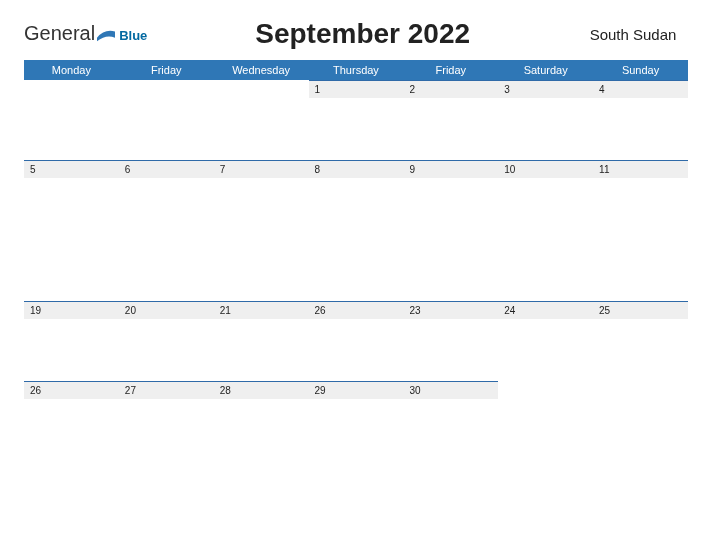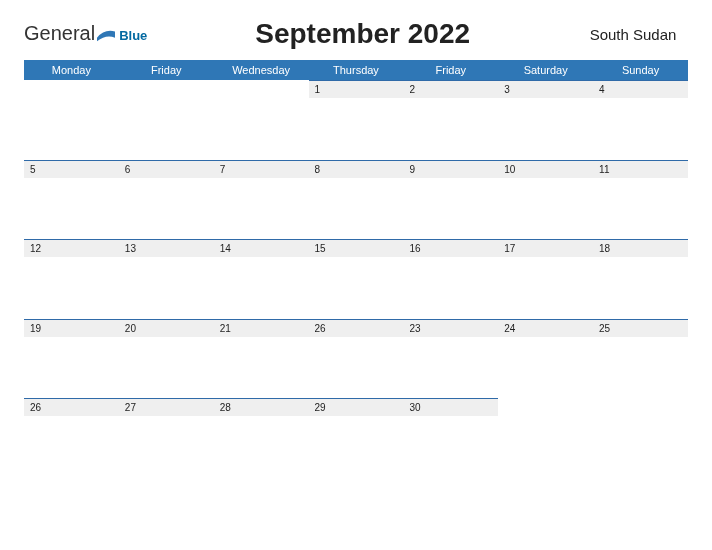--- a/index.html
+++ b/index.html
@@ -133,29 +133,20 @@
   <tr class="body-row">
         <td></td>
         <td></td>
         <td></td>
         <td></td>
         <td></td>
         <td></td>
         <td></td>
       </tr>
 
-  <tr class="date-row">
-    <td>12</td>
-    <td>13</td>
-    <td>14</td>
-    <td>15</td>
-    <td>16</td>
-    <td>17</td>
-    <td>18</td>
-  </tr>
   <tr class="body-row">
         <td></td>
         <td></td>
         <td></td>
         <td></td>
         <td></td>
         <td></td>
         <td></td>
       </tr>
 

